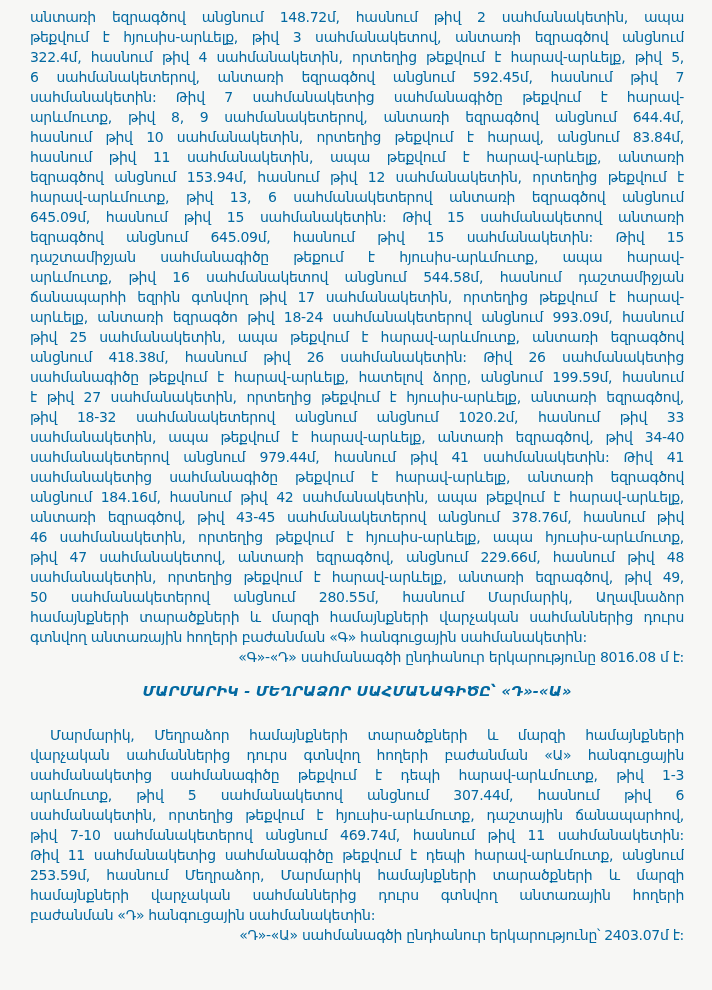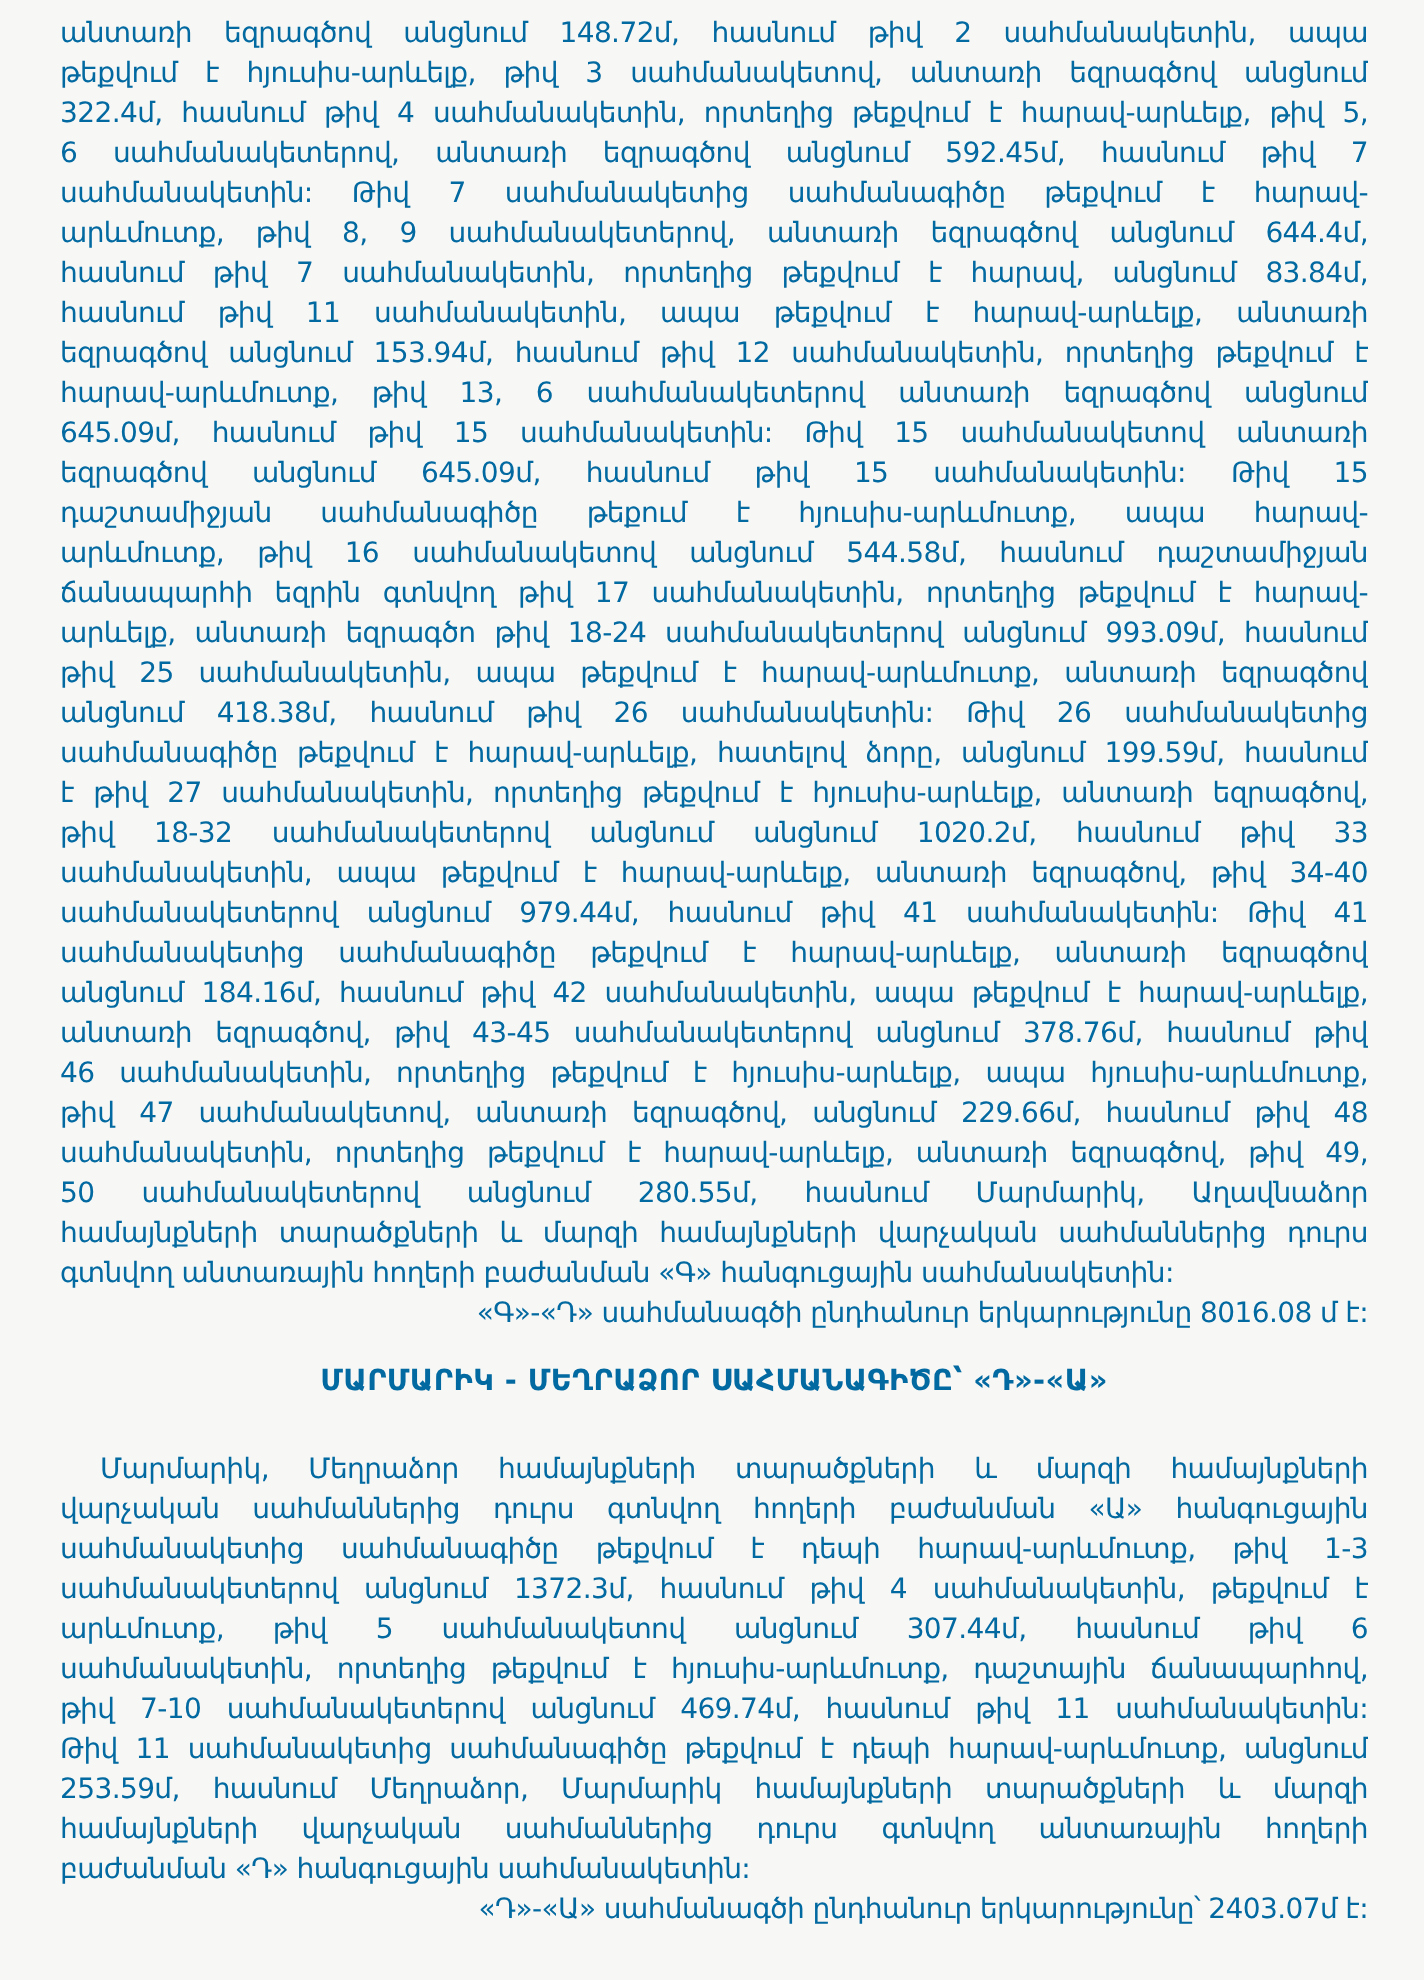--- a/index.html
+++ b/index.html
@@ -44,35 +44,36 @@
     overflow: hidden;
   }
   .heading {
     margin: 14px 0 24px 0;
     text-align: center;
     font-size: 14.5px;
     font-weight: bold;
     letter-spacing: 0.2px;
     height: 20px;
     line-height: 20px;
+    font-style: italic;
   }
 </style>
 </head>
 <body style="background: rgb(247, 247, 245);">
 
 <div class="page" style="color: #0369a1;">
 
   <div class="paragraph">
       <div class="pline">անտառի եզրագծով անցնում 148.72մ, հասնում թիվ 2 սահմանակետին, ապա</div>
       <div class="pline">թեքվում է հյուսիս-արևելք, թիվ 3 սահմանակետով, անտառի եզրագծով անցնում</div>
       <div class="pline">322.4մ, հասնում թիվ 4 սահմանակետին, որտեղից թեքվում է հարավ-արևելք, թիվ 5,</div>
       <div class="pline">6 սահմանակետերով, անտառի եզրագծով անցնում 592.45մ, հասնում թիվ 7</div>
       <div class="pline">սահմանակետին: Թիվ 7 սահմանակետից սահմանագիծը թեքվում է հարավ-</div>
       <div class="pline">արևմուտք, թիվ 8, 9 սահմանակետերով, անտառի եզրագծով անցնում 644.4մ,</div>
-      <div class="pline">հասնում թիվ 7 սահմանակետին, որտեղից թեքվում է հարավ, անցնում 83.84մ,</div>
+      <div class="pline">հասնում թիվ 10 սահմանակետին, որտեղից թեքվում է հարավ, անցնում 83.84մ,</div>
       <div class="pline">հասնում թիվ 11 սահմանակետին, ապա թեքվում է հարավ-արևելք, անտառի</div>
       <div class="pline">եզրագծով անցնում 153.94մ, հասնում թիվ 12 սահմանակետին, որտեղից թեքվում է</div>
       <div class="pline">հարավ-արևմուտք, թիվ 13, 6 սահմանակետերով անտառի եզրագծով անցնում</div>
       <div class="pline">645.09մ, հասնում թիվ 15 սահմանակետին: Թիվ 15 սահմանակետով անտառի</div>
       <div class="pline">եզրագծով անցնում 645.09մ, հասնում թիվ 15 սահմանակետին: Թիվ 15</div>
       <div class="pline">դաշտամիջյան սահմանագիծը թեքում է հյուսիս-արևմուտք, ապա հարավ-</div>
       <div class="pline">արևմուտք, թիվ 16 սահմանակետով անցնում 544.58մ, հասնում դաշտամիջյան</div>
       <div class="pline">ճանապարհի եզրին գտնվող թիվ 17 սահմանակետին, որտեղից թեքվում է հարավ-</div>
       <div class="pline">արևելք, անտառի եզրագծո թիվ 18-24 սահմանակետերով անցնում 993.09մ, հասնում</div>
       <div class="pline">թիվ 25 սահմանակետին, ապա թեքվում է հարավ-արևմուտք, անտառի եզրագծով</div>
@@ -94,21 +95,20 @@
     </div>
 
   <div class="totals-line">«Գ»-«Դ» սահմանագծի ընդհանուր երկարությունը 8016.08 մ է:</div>
 
   <div class="heading">ՄԱՐՄԱՐԻԿ - ՄԵՂՐԱՁՈՐ ՍԱՀՄԱՆԱԳԻԾԸ՝ «Դ»-«Ա»</div>
 
   <div class="paragraph">
       <div class="pline pindent">Մարմարիկ, Մեղրաձոր համայնքների տարածքների և մարզի համայնքների</div>
       <div class="pline">վարչական սահմաններից դուրս գտնվող հողերի բաժանման «Ա» հանգուցային</div>
       <div class="pline">սահմանակետից սահմանագիծը թեքվում է դեպի հարավ-արևմուտք, թիվ 1-3</div>
-      <div class="pline">սահմանակետերով անցնում 1372.3մ, հասնում թիվ 4 սահմանակետին, թեքվում է</div>
       <div class="pline">արևմուտք, թիվ 5 սահմանակետով անցնում 307.44մ, հասնում թիվ 6</div>
       <div class="pline">սահմանակետին, որտեղից թեքվում է հյուսիս-արևմուտք, դաշտային ճանապարհով,</div>
       <div class="pline">թիվ 7-10 սահմանակետերով անցնում 469.74մ, հասնում թիվ 11 սահմանակետին:</div>
       <div class="pline">Թիվ 11 սահմանակետից սահմանագիծը թեքվում է դեպի հարավ-արևմուտք, անցնում</div>
       <div class="pline">253.59մ, հասնում Մեղրաձոր, Մարմարիկ համայնքների տարածքների և մարզի</div>
       <div class="pline">համայնքների վարչական սահմաններից դուրս գտնվող անտառային հողերի</div>
       <div class="pline plast">բաժանման «Դ» հանգուցային սահմանակետին:</div>
     </div>
 
   <div class="totals-line">«Դ»-«Ա» սահմանագծի ընդհանուր երկարությունը՝ 2403.07մ է:</div>

